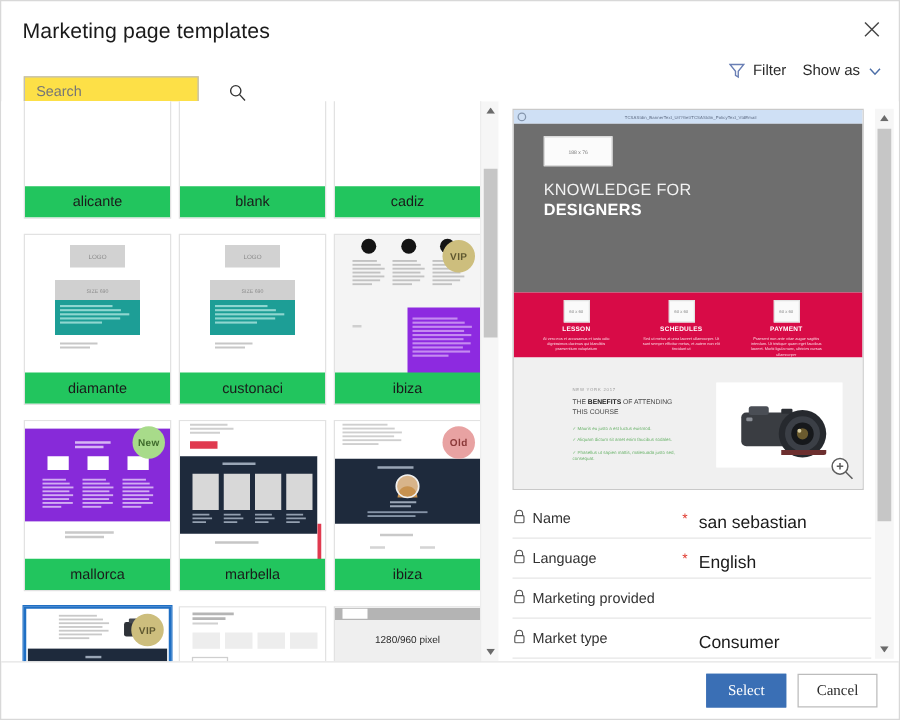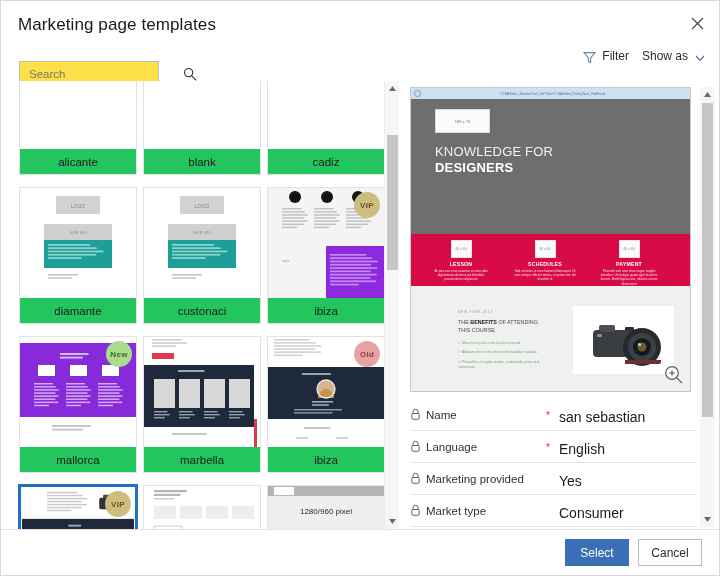--- a/index.html
+++ b/index.html
@@ -264,21 +264,21 @@
 
   
   .footer {
     position: relative; flex: 0 0 46px; height: 46px;
     border-top: 1px solid #e4e4e4;
     display: flex; align-items: center; justify-content: flex-end;
     gap: 9px; padding-right: 17px;
   }
   .btn {
     height: 27px; min-width: 64px;
-    font-size: 12px; font-family: Liberation Sans, sans-serif;
+    font-size: 12px; font-family: Liberation Serif, serif;
     cursor: pointer; border-radius: 0;
   }
   .btn-primary {
     background: #3a6fb5; color: #fff; border: 1px solid #3a6fb5;
   }
   .btn-secondary {
     background: #fff; color: #2b2b2b; border: 1px solid #bcbcbc;
   }
 </style>
 </head>
@@ -748,21 +748,20 @@
             <span class="pvalue">English</span>
           </div>
           <div class="prow">
             <span class="plock">
   <svg viewBox="0 0 12 13" width="11" height="12" fill="none" stroke="currentColor" stroke-width="1">
     <path d="M3.2 6V4.1a2.8 2.8 0 0 1 5.6 0V6"></path>
                 <rect x="2" y="6" width="8" height="6.2" rx="1"></rect>
               </svg></span>
             <span class="plabel">Marketing provided</span>
             <span class="preq"></span>
-            <span class="pvalue">Yes</span>
           </div>
           <div class="prow">
             <span class="plock">
   <svg viewBox="0 0 12 13" width="11" height="12" fill="none" stroke="currentColor" stroke-width="1">
     <path d="M3.2 6V4.1a2.8 2.8 0 0 1 5.6 0V6"></path>
                 <rect x="2" y="6" width="8" height="6.2" rx="1"></rect>
               </svg></span>
             <span class="plabel">Market type</span>
             <span class="preq"></span>
             <span class="pvalue">Consumer</span>

